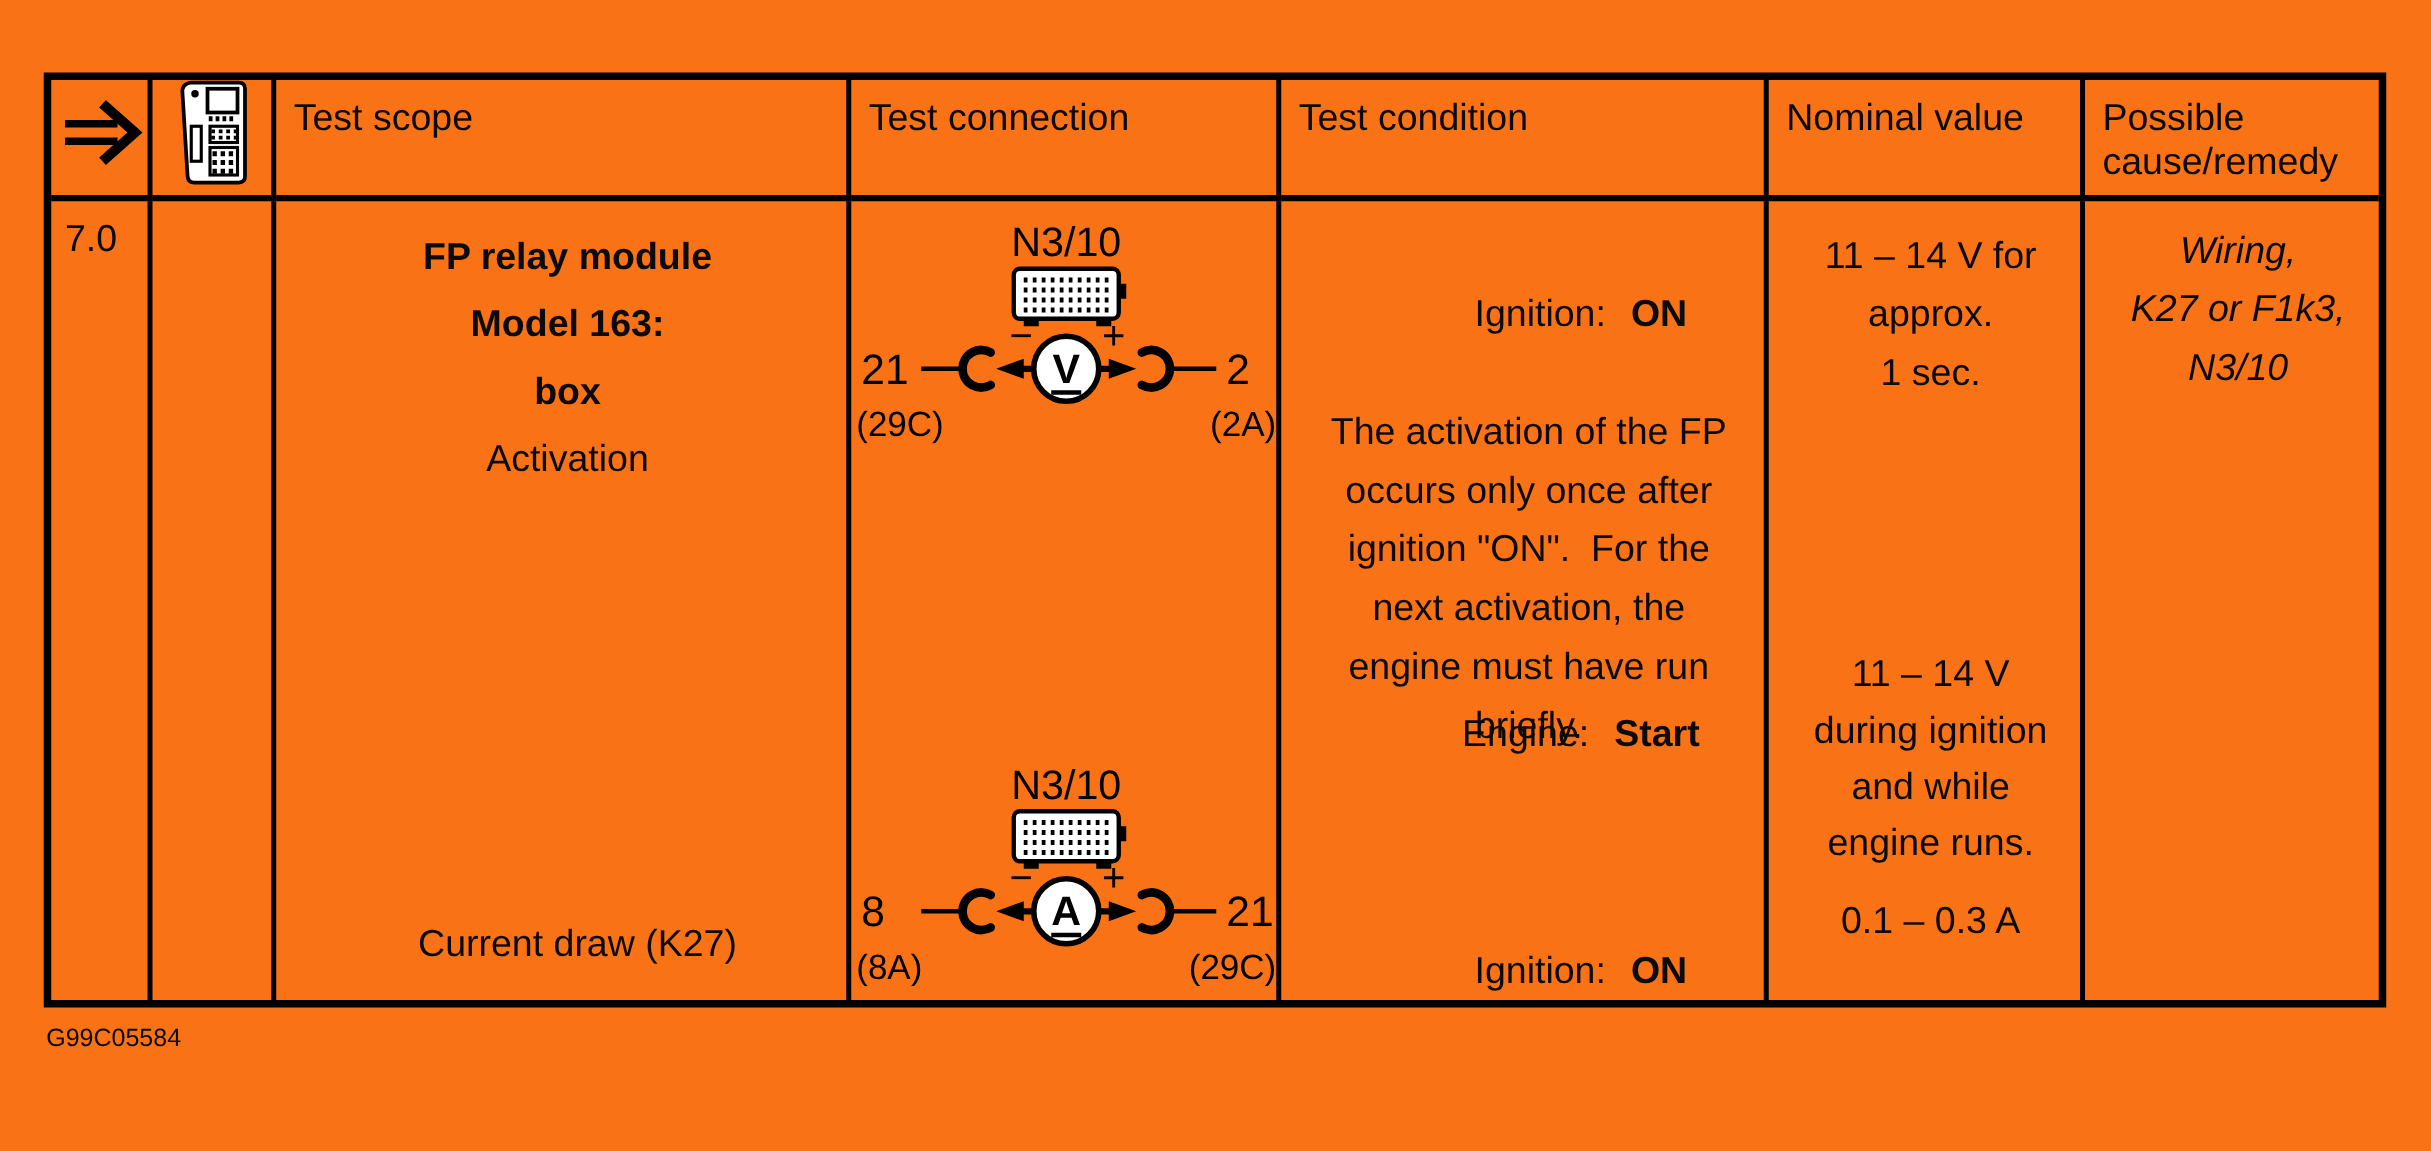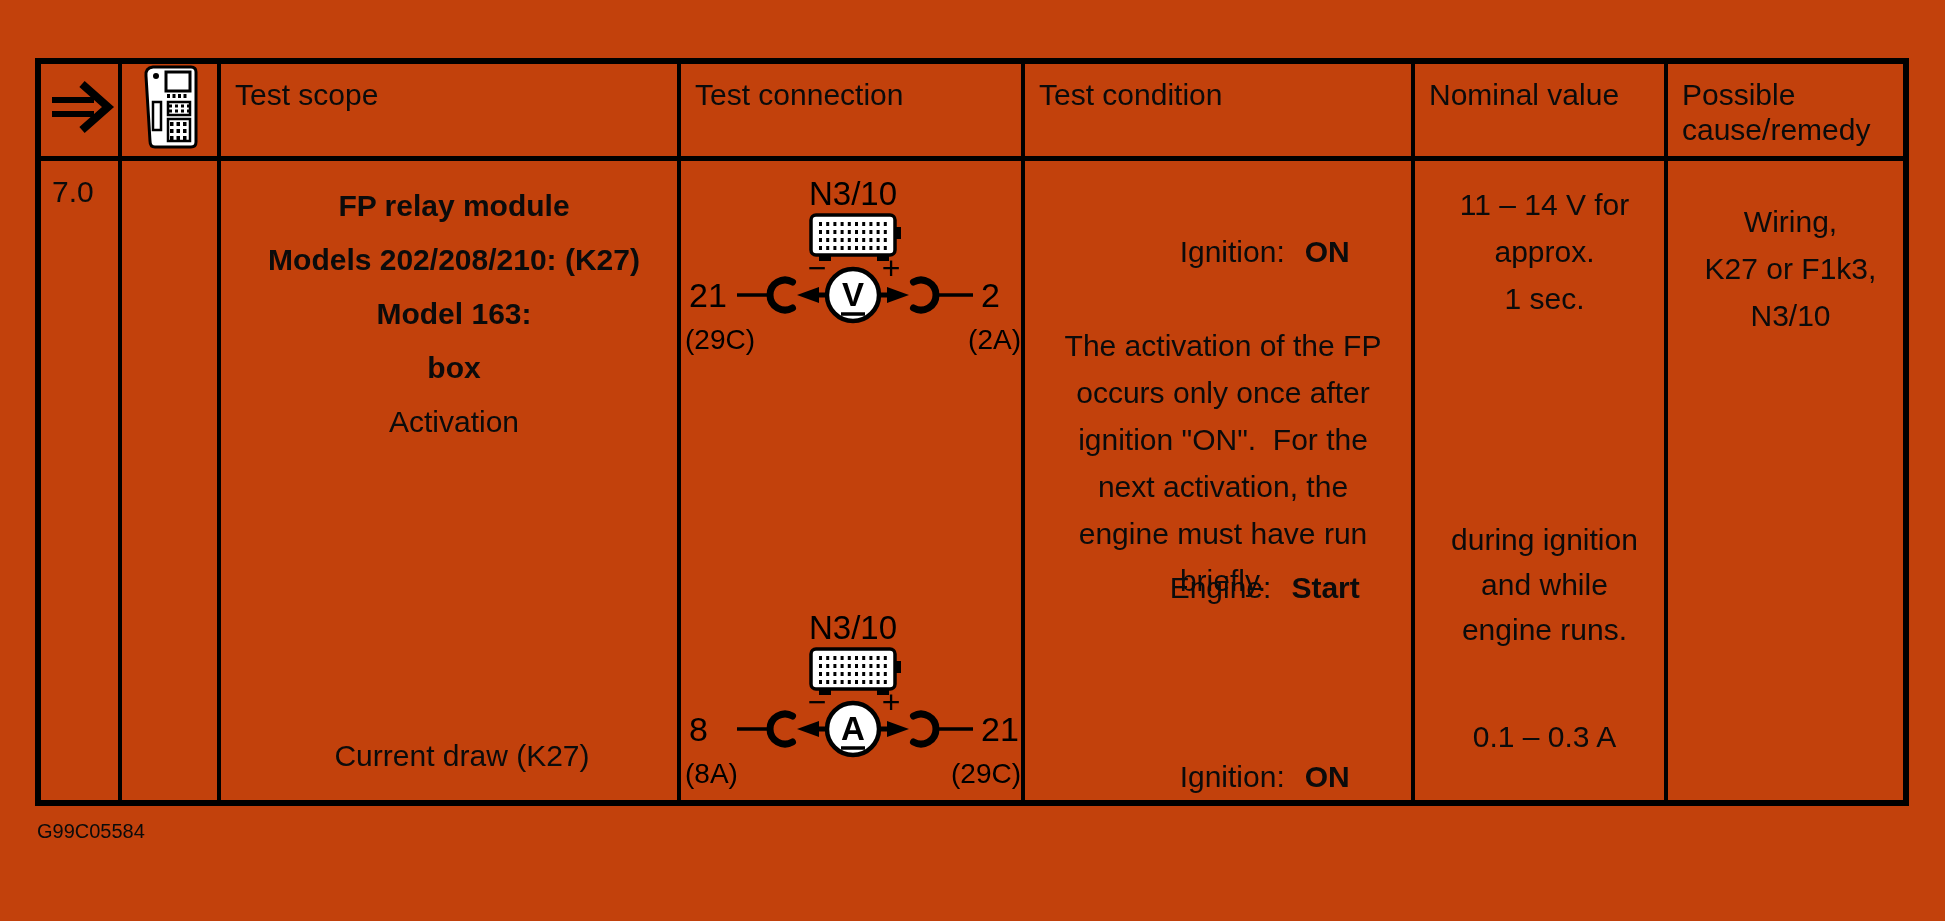--- a/index.html
+++ b/index.html
@@ -1,16 +1,16 @@
 <!DOCTYPE html>
 <html><head>
 <meta charset="utf-8">
 <style>
   html,body{margin:0;padding:0;background:#ffffff;}
-  .page{position:relative;width:1945px;height:921px;background:#c2410c;color:#0b0b0b;
+  .page{position:relative;width:1945px;height:921px;background:#f97316;color:#0b0b0b;
         font-family:"Liberation Sans",sans-serif;overflow:hidden;}
   *{box-sizing:border-box;}
   .tbl{position:absolute;left:35px;top:58px;width:1874px;height:748px;
        border:6px solid #000;display:grid;
        grid-template-columns:81px 99px 460px 344px 390px 253px auto;
        grid-template-rows:97px auto;}
   .hc{border-right:4px solid #000;border-bottom:5px solid #000;
       font-size:30px;line-height:35px;padding:13px 12px 0 14px;}
   .bc{border-right:4px solid #000;position:relative;text-align:center;}
   .last{border-right:none;}
@@ -77,21 +77,20 @@
 
     <div class="bc">
       <div class="step">7.0</div>
     </div>
 
     <div class="bc"></div>
 
     <div class="bc">
       <div class="blk" style="top:18px;">
         <div class="s-line b">FP relay module</div>
-        <div class="s-line b">Models 202/208/210: (K27)</div>
         <div class="s-line b">Model 163:</div>
         <div class="s-line b">box</div>
         <div class="s-line">Activation</div>
       </div>
       <div class="blk" style="top:572px;margin-left:16px;">
         <div class="t-line" style="line-height:45px;">Current draw (K27)</div>
       </div>
     </div>
 
     <div class="bc">
@@ -191,31 +190,32 @@
       </div>
     </div>
 
     <div class="bc">
       <div class="blk" style="top:20px;">
         <div class="t-line">11 – 14 V for</div>
         <div class="t-line">approx.</div>
         <div class="t-line">1 sec.</div>
       </div>
       <div class="blk" style="top:356px;">
+        <div class="t-line" style="line-height:45px;">11 – 14 V</div>
         <div class="t-line" style="line-height:45px;">during ignition</div>
         <div class="t-line" style="line-height:45px;">and while</div>
         <div class="t-line" style="line-height:45px;">engine runs.</div>
       </div>
       <div class="blk" style="top:552px;">
         <div class="t-line">0.1 – 0.3 A</div>
       </div>
     </div>
 
     <div class="bc last">
-      <div class="blk" style="top:37px;">
+      <div class="blk" style="top:16px;font-style:italic;">
         <div class="t-line">Wiring,</div>
         <div class="t-line">K27 or F1k3,</div>
         <div class="t-line">N3/10</div>
       </div>
     </div>
 
   </div>
 
   <div class="footer">G99C05584</div>
 </div>

